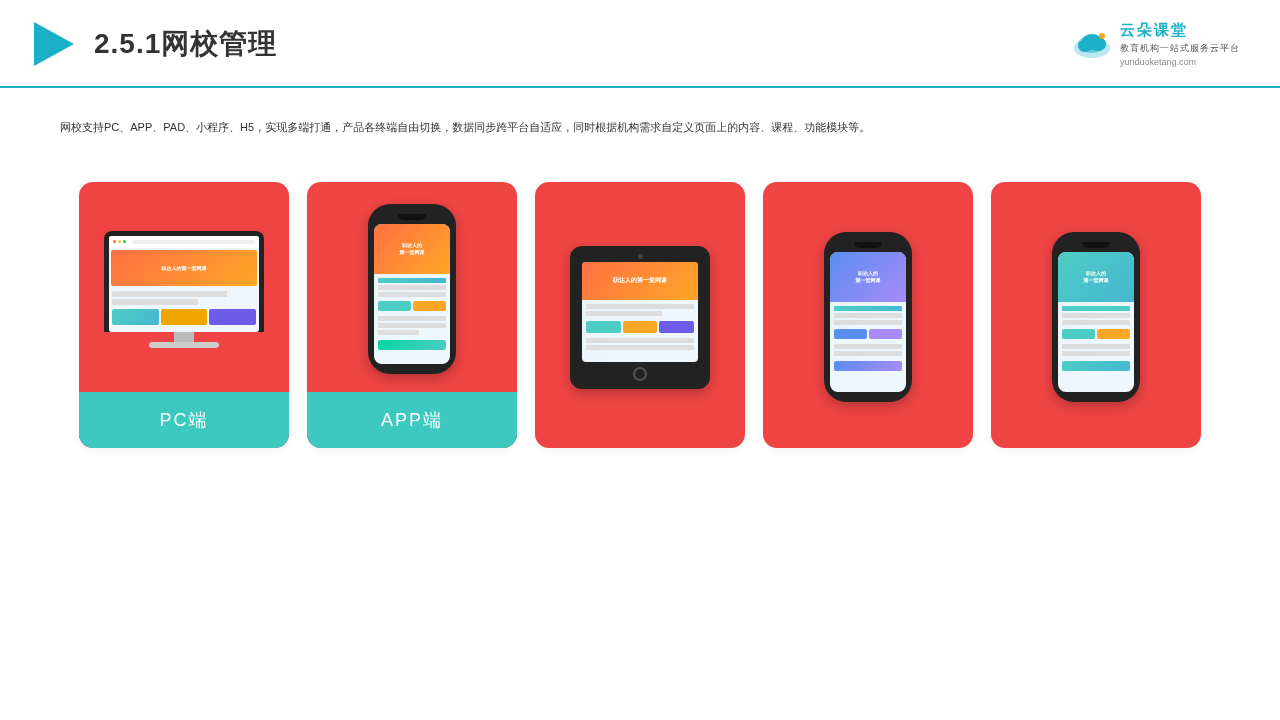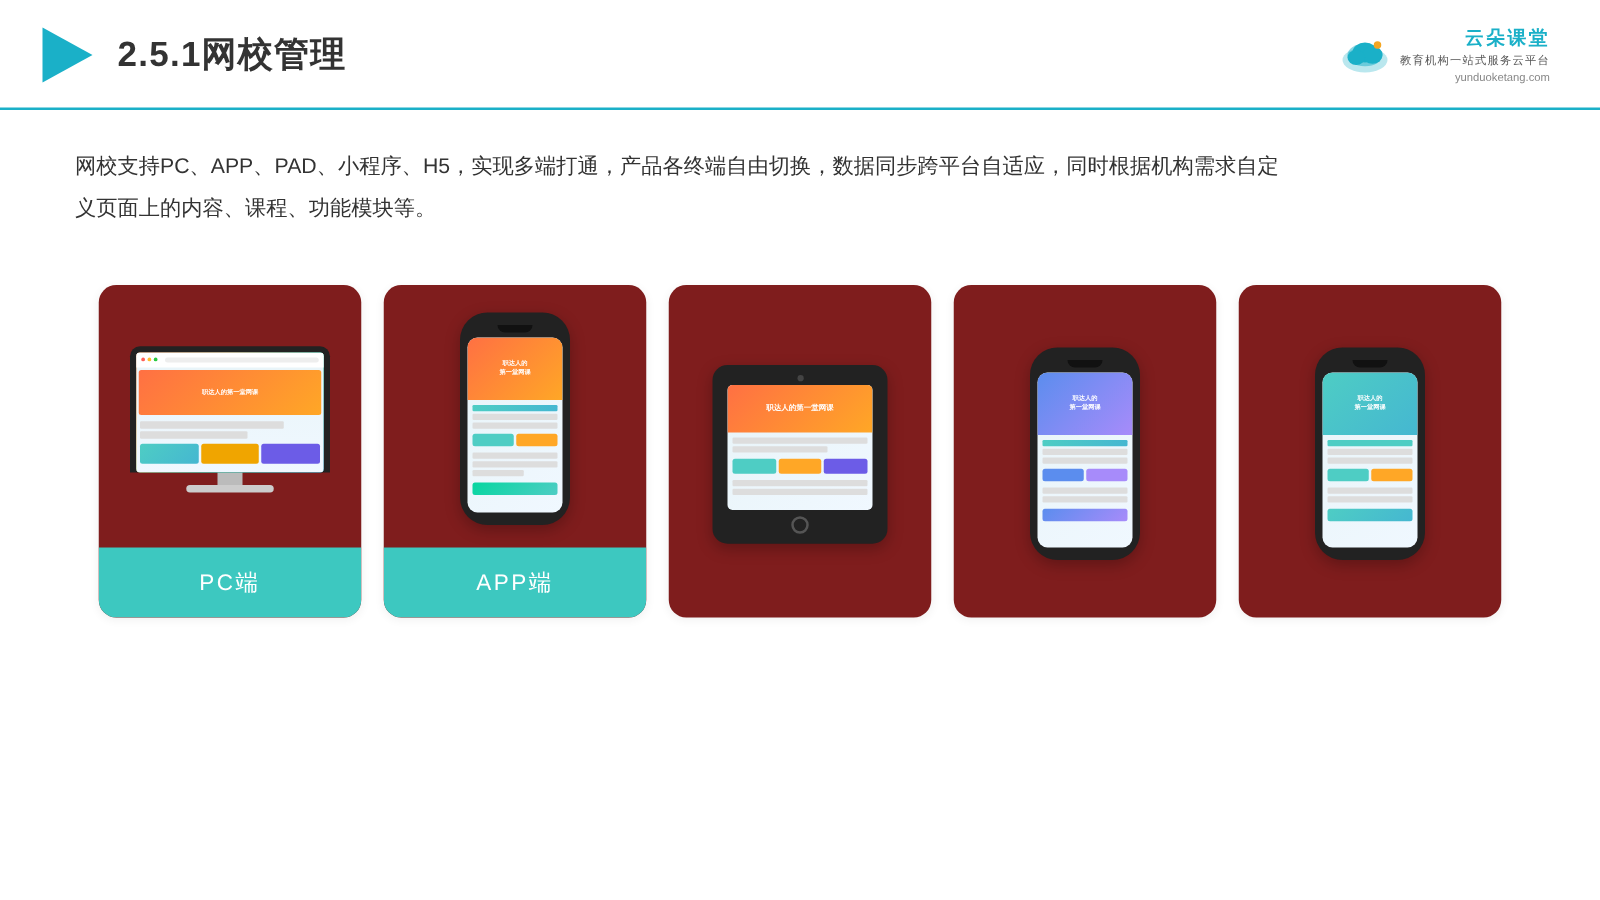--- a/index.html
+++ b/index.html
@@ -45,21 +45,20 @@
       align-items: center;
       gap: 6px;
     }
     .cloud-icon-wrap {
       width: 44px;
       height: 36px;
     }
     .brand-text-wrap {
       display: flex;
       flex-direction: column;
-      align-items: flex-end;
     }
     .brand-name {
       font-size: 15px;
       font-weight: 700;
       color: #1ab0c8;
       letter-spacing: 2px;
     }
     .brand-sub {
       font-size: 9px;
       color: #555;
@@ -68,37 +67,37 @@
     }
     .brand-url {
       font-size: 9px;
       color: #888;
       margin-top: 2px;
     }
 
     
     .description {
       padding: 28px 60px 10px 60px;
-      font-size: 17px;
+      font-size: 11px;
       color: #333;
       line-height: 2.0;
       max-width: 1100px;
     }
 
     
     .cards-section {
       display: flex;
       gap: 18px;
       padding: 24px 50px 20px 50px;
       justify-content: center;
       margin-top: 10px;
     }
 
     .card {
-      background: #7f1d1d;
+      background: #ef4444;
       border-radius: 14px;
       width: 210px;
       display: flex;
       flex-direction: column;
       overflow: hidden;
       box-shadow: 0 2px 8px rgba(0,0,0,0.06);
     }
 
     .card-image-area {
       flex: 1;

